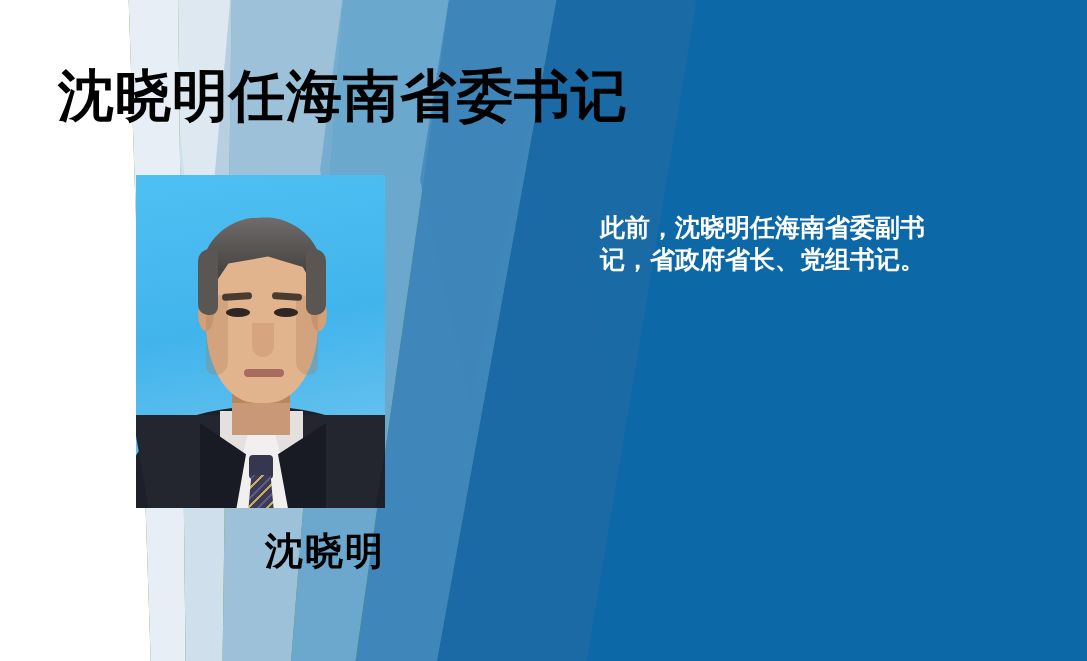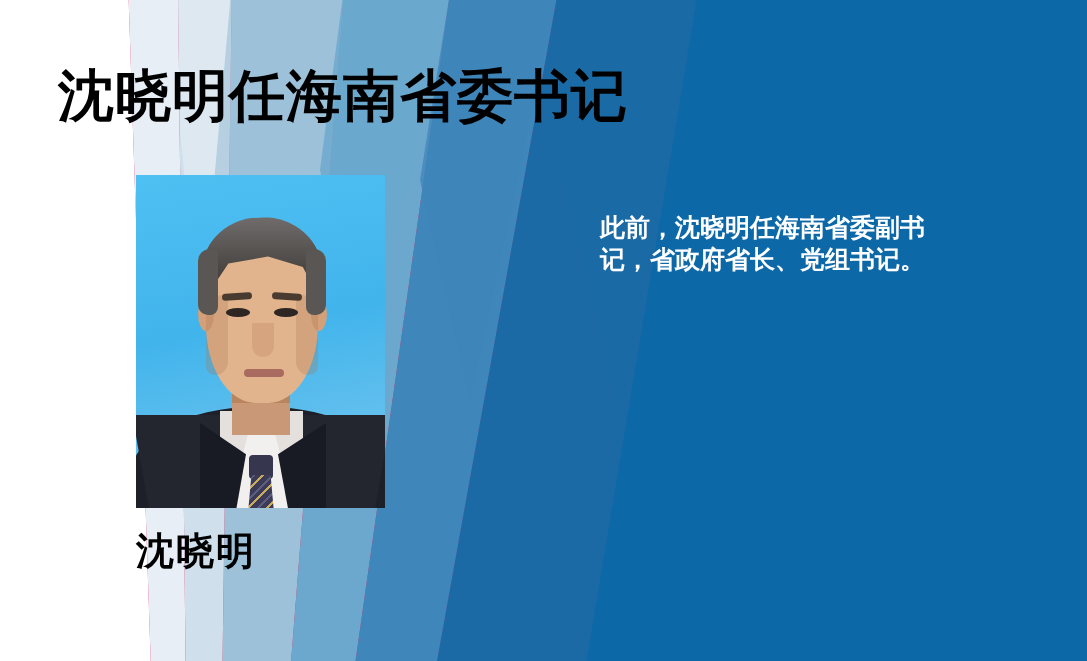--- a/index.html
+++ b/index.html
@@ -8,21 +8,21 @@
     background: #ffffff;
   }
   body {
     font-family: "DejaVu Sans", "Liberation Sans", sans-serif;
   }
   #slide {
     position: relative;
     width: 1087px;
     height: 661px;
     overflow: hidden;
-    background: #be185d;
+    background: #4d7c0f;
   }
 
   
   .bg-layer {
     position: absolute;
     inset: 0;
     pointer-events: none;
   }
   .band {
     position: absolute;
@@ -278,21 +278,21 @@
     color: #000000;
     letter-spacing: 1px;
     line-height: 1.15;
     white-space: nowrap;
   }
   #caption {
     position: absolute;
     left: 136px;
     top: 526px;
     width: 249px;
-    text-align: left;
+    text-align: right;
     font-size: 38px;
     font-weight: bold;
     color: #000000;
     letter-spacing: 2px;
   }
   #body-text {
     position: absolute;
     left: 600px;
     top: 212px;
     width: 370px;

